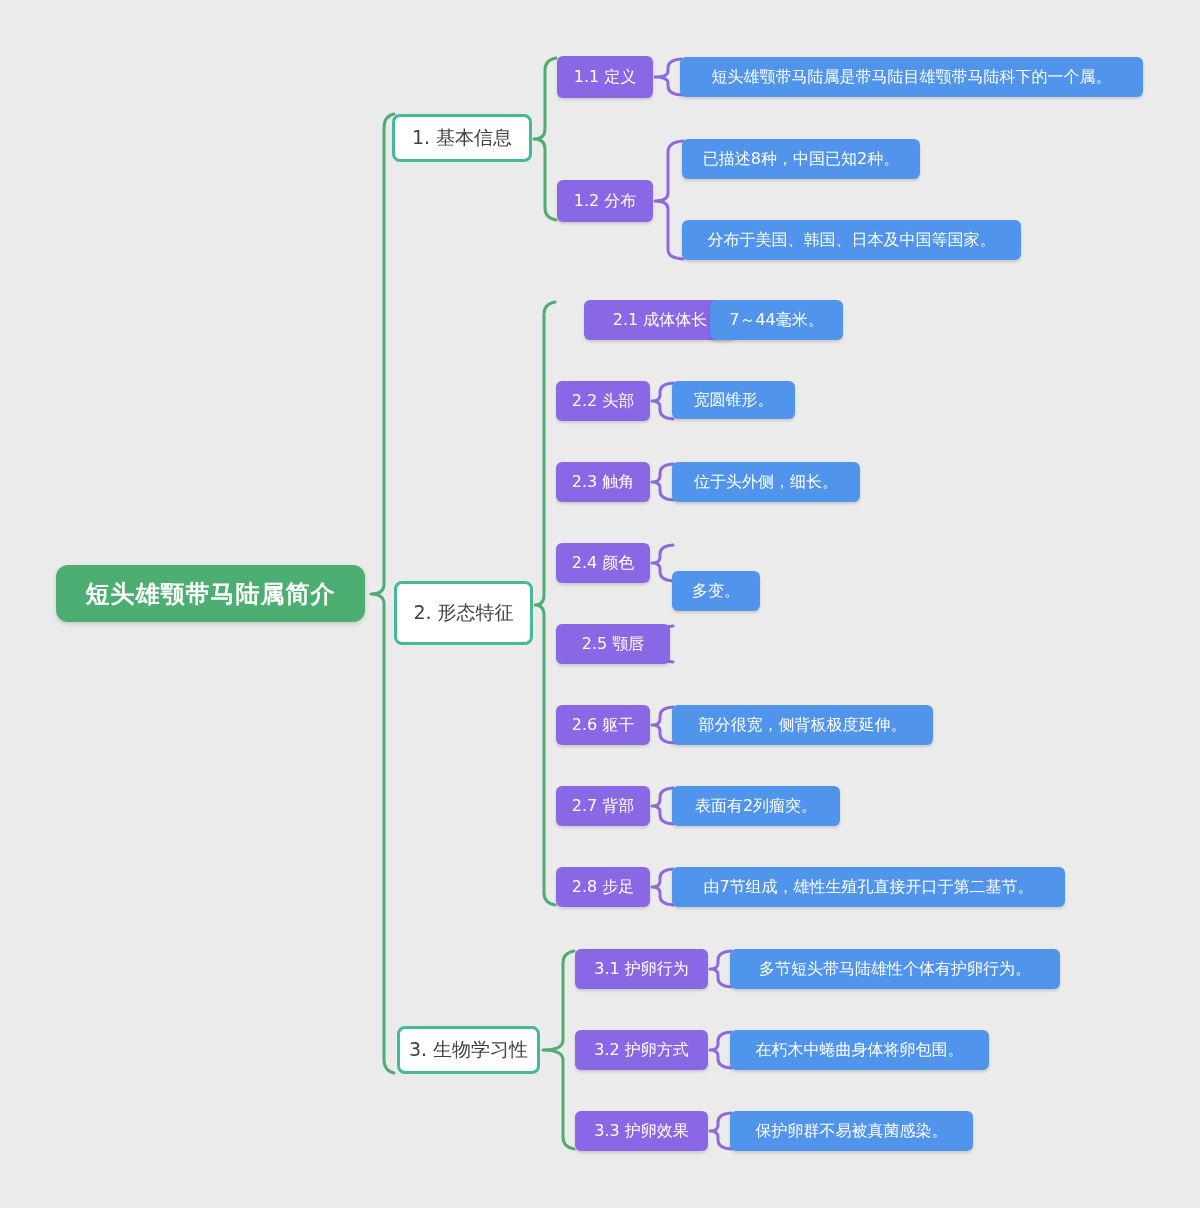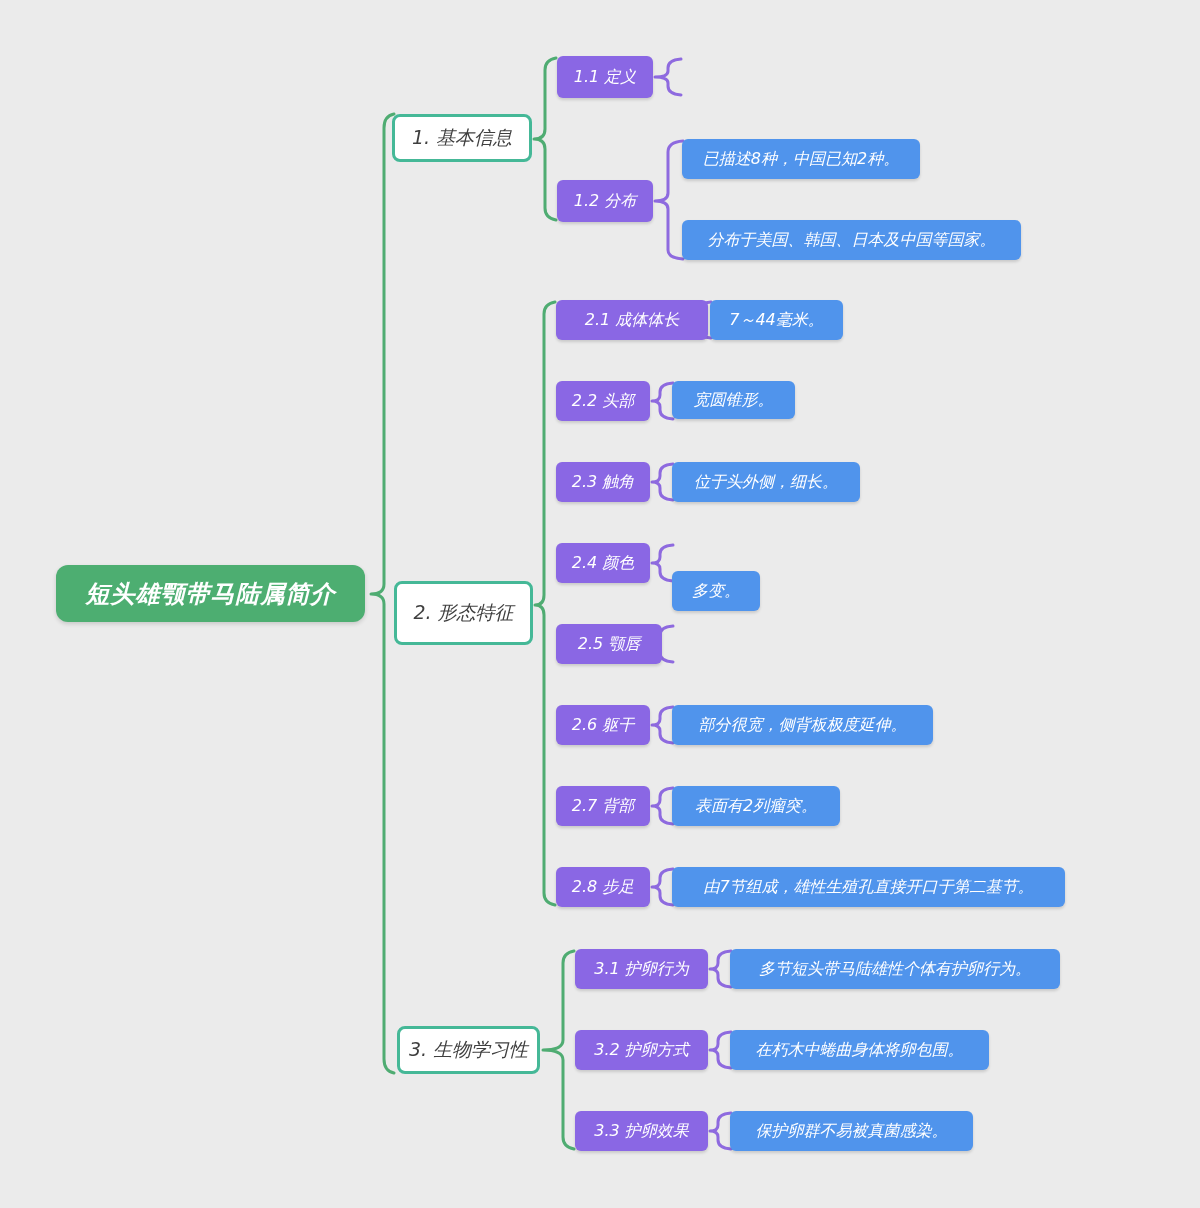--- a/index.html
+++ b/index.html
@@ -9,21 +9,21 @@
     --connector-purple:#8E6ADF; --node-text:#FFFFFF;
   }
   html,body{margin:0;padding:0;}
   body{font-family:"DejaVu Sans","Liberation Sans",sans-serif;}
   .canvas{position:relative;width:1200px;height:1208px;background:var(--bg);overflow:hidden;}
   .connectors{position:absolute;left:0;top:0;width:1200px;height:1208px;pointer-events:none;}
   .connectors path{fill:none;stroke-linecap:round;stroke-linejoin:round;}
   .connectors path.green{stroke:var(--connector-green);stroke-width:3;}
   .connectors path.purple{stroke:var(--connector-purple);stroke-width:3;}
   .node{position:absolute;display:flex;align-items:center;justify-content:center;
-        white-space:nowrap;box-sizing:border-box;font-style:italic;}
+        white-space:nowrap;box-sizing:border-box;}
   .root{background:var(--root-fill);color:var(--node-text);font-size:24px;font-weight:bold;
         border-radius:12px;box-shadow:0 2px 4px rgba(0,0,0,.15);letter-spacing:1px;}
   .branch{background:#FFFFFF;border:3px solid var(--branch-border);color:var(--branch-text);
         font-size:19px;border-radius:8px;}
   .topic{background:var(--topic-fill);color:var(--node-text);font-size:16px;border-radius:6px;
         box-shadow:0 2px 3px rgba(0,0,0,.14);}
   .leaf{background:var(--leaf-fill);color:var(--node-text);font-size:16px;border-radius:6px;
         box-shadow:0 2px 3px rgba(0,0,0,.14);}
 </style>
 </head>
@@ -56,37 +56,38 @@
     <path class="purple" d="M731,1113 Q718,1114 718,1122 L718,1125 Q718,1131 710,1131 Q718,1131 718,1137 L718,1140 Q718,1148 731,1149"></path>
   </svg>
 
   <div class="node root" style="left:56px;top:565px;width:309px;height:57px">短头雄颚带马陆属简介</div>
 
   <div class="node branch" style="left:392px;top:114px;width:140px;height:48px">1. 基本信息</div>
   <div class="node branch" style="left:394px;top:581px;width:139px;height:64px">2. 形态特征</div>
   <div class="node branch" style="left:397px;top:1026px;width:143px;height:48px">3. 生物学习性</div>
 
   <div class="node topic" style="left:557px;top:56px;width:96px;height:42px">1.1 定义</div>
+  <div class="node leaf" style="left:680px;top:57px;width:463px;height:40px">短头雄颚带马陆属是带马陆目雄颚带马陆科下的一个属。</div>
   <div class="node topic" style="left:557px;top:180px;width:96px;height:42px">1.2 分布</div>
   <div class="node leaf" style="left:682px;top:139px;width:238px;height:40px">已描述8种，中国已知2种。</div>
   <div class="node leaf" style="left:682px;top:220px;width:339px;height:40px">分布于美国、韩国、日本及中国等国家。</div>
 
-  <div class="node topic" style="left:556px;top:300px;width:152px;height:40px">2.1 成体体长</div>
+  <div class="node topic" style="left:584px;top:300px;width:152px;height:40px">2.1 成体体长</div>
   <div class="node leaf" style="left:710px;top:300px;width:133px;height:40px">7～44毫米。</div>
 
   <div class="node topic" style="left:556px;top:381px;width:94px;height:40px">2.2 头部</div>
   <div class="node leaf" style="left:672px;top:381px;width:123px;height:38px">宽圆锥形。</div>
 
   <div class="node topic" style="left:556px;top:462px;width:94px;height:40px">2.3 触角</div>
   <div class="node leaf" style="left:672px;top:462px;width:188px;height:40px">位于头外侧，细长。</div>
 
   <div class="node topic" style="left:556px;top:543px;width:94px;height:40px">2.4 颜色</div>
   <div class="node leaf" style="left:672px;top:571px;width:88px;height:40px">多变。</div>
 
-  <div class="node topic" style="left:556px;top:624px;width:106px;height:40px">2.5 颚唇</div>
+  <div class="node topic" style="left:556px;top:624px;width:114px;height:40px">2.5 颚唇</div>
 
   <div class="node topic" style="left:556px;top:705px;width:94px;height:40px">2.6 躯干</div>
   <div class="node leaf" style="left:672px;top:705px;width:261px;height:40px">部分很宽，侧背板极度延伸。</div>
 
   <div class="node topic" style="left:556px;top:786px;width:94px;height:40px">2.7 背部</div>
   <div class="node leaf" style="left:672px;top:786px;width:168px;height:40px">表面有2列瘤突。</div>
 
   <div class="node topic" style="left:556px;top:867px;width:94px;height:40px">2.8 步足</div>
   <div class="node leaf" style="left:672px;top:867px;width:393px;height:40px">由7节组成，雄性生殖孔直接开口于第二基节。</div>
 

